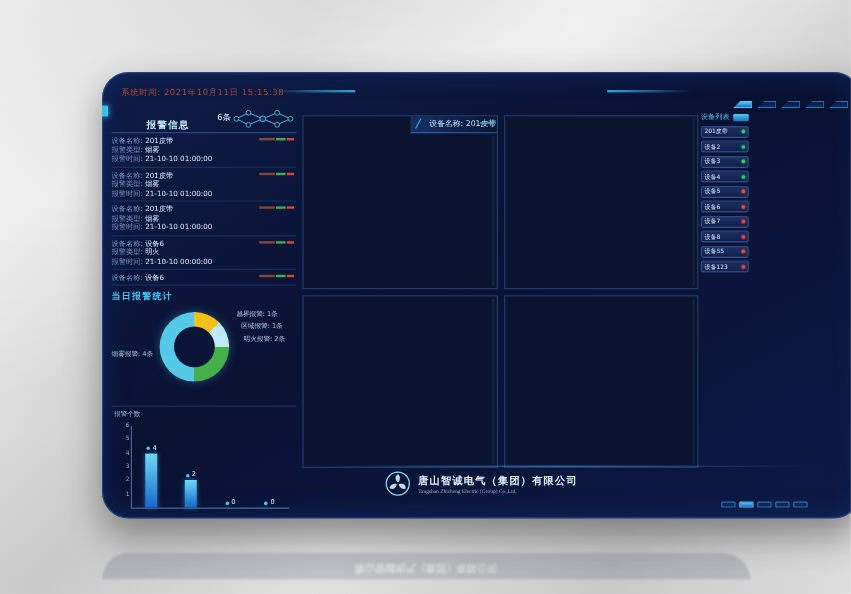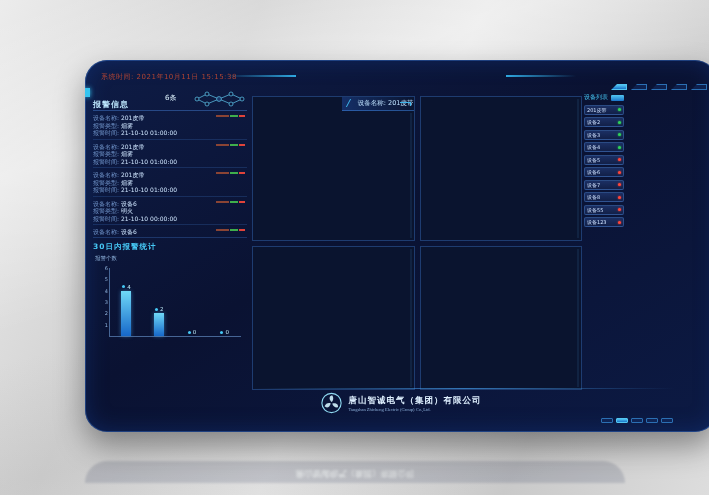--- a/index.html
+++ b/index.html
@@ -30,22 +30,22 @@
   .flank.l{left:calc(50% - 175px);background:linear-gradient(90deg,transparent,#2fa8e1);}
   .flank.r{right:calc(50% - 175px);background:linear-gradient(270deg,transparent,#2fa8e1);}
   .nav{position:absolute;right:10px;top:24px;display:flex;gap:4px;}
   .nav-btn{font-size:6.5px;color:#9fd2f7;background:rgba(18,45,100,.55);border:1px solid #2b6fb3;
       padding:2px 7px;clip-path:polygon(6px 0,100% 0,100% 100%,0 100%,0 6px);white-space:nowrap;cursor:pointer;}
   .nav-btn.active{background:linear-gradient(180deg,#53c6f2,#1a74c9);color:#fff;border-color:#53c6f2;}
 
   
   .left{position:absolute;left:8px;top:32px;width:154px;height:330px;}
   .alarm-head{position:relative;height:18px;border-bottom:1px solid rgba(70,130,220,.45);}
-  .alarm-title{font-size:8px;font-weight:bold;color:#bfe9ff;letter-spacing:1px;}
-  .alarm-count{position:absolute;left:56px;top:1px;font-size:7px;color:#dff4ff;padding-left:16px;}
+  .alarm-title{font-size:8px;font-weight:bold;color:#bfe9ff;letter-spacing:1px;margin-left:29px;}
+  .alarm-count{position:absolute;left:72px;top:1px;font-size:7px;color:#dff4ff;padding-left:16px;}
   .molecule{position:absolute;right:0;top:-3px;}
   .alarm-list{height:124px;overflow:hidden;}
   .alarm-item{position:relative;padding:3px 0 2px;border-bottom:1px solid rgba(70,130,220,.22);}
   .a-row{font-size:6px;line-height:7.5px;white-space:nowrap;}
   .a-label{color:#6f93c9;}
   .a-val{color:#cfe6ff;}
   .meter{position:absolute;right:2px;top:4px;display:flex;gap:1px;align-items:center;}
   .meter i{display:block;height:2px;}
   .meter .m1{width:13px;background:#8a4434;}
   .meter .m2{width:8px;background:#3fae4c;}
@@ -213,23 +213,30 @@
           <div class="a-row"><span class="a-label">设备名称:</span> <span class="a-val">设备6</span></div>
 
           <div class="meter">
             <i class="m1"></i>
             <i class="m2"></i>
             <i class="m3"></i>
           </div>
         </div>
       </div>
 
+    <div class="section today">
+      <div class="sec-title">当日报警统计</div>
+      <div class="donut" id="donut" style="background: conic-gradient(rgb(242, 194, 27) 0deg, rgb(242, 194, 27) 45deg, rgb(191, 233, 247) 45deg, rgb(191, 233, 247) 90deg, rgb(67, 176, 74) 90deg, rgb(67, 176, 74) 180deg, rgb(85, 201, 232) 180deg, rgb(85, 201, 232) 360deg);"></div>
+      <div class="dlab dl0">越界报警: 1条</div>
+      <div class="dlab dl1">区域报警: 1条</div>
+      <div class="dlab dl2">明火报警: 2条</div>
+      <div class="dlab dl3">烟雾报警: 4条</div>
+    </div>
 
     <div class="section monthly">
-      <div class="sec-title">30日内报警统计</div>
       <div class="ylab">报警个数</div>
       <div class="chart" id="bar-chart">
 
       <span class="ytick" style="bottom: calc(16.6667% - 3px);">1</span>
           <span class="ytick" style="bottom: calc(33.3333% - 3px);">2</span>
           <span class="ytick" style="bottom: calc(50% - 3px);">3</span>
           <span class="ytick" style="bottom: calc(66.6667% - 3px);">4</span>
           <span class="ytick" style="bottom: calc(83.3333% - 3px);">5</span>
           <span class="ytick" style="bottom: calc(100% - 3px);">6</span>
           <div class="bar-col">

